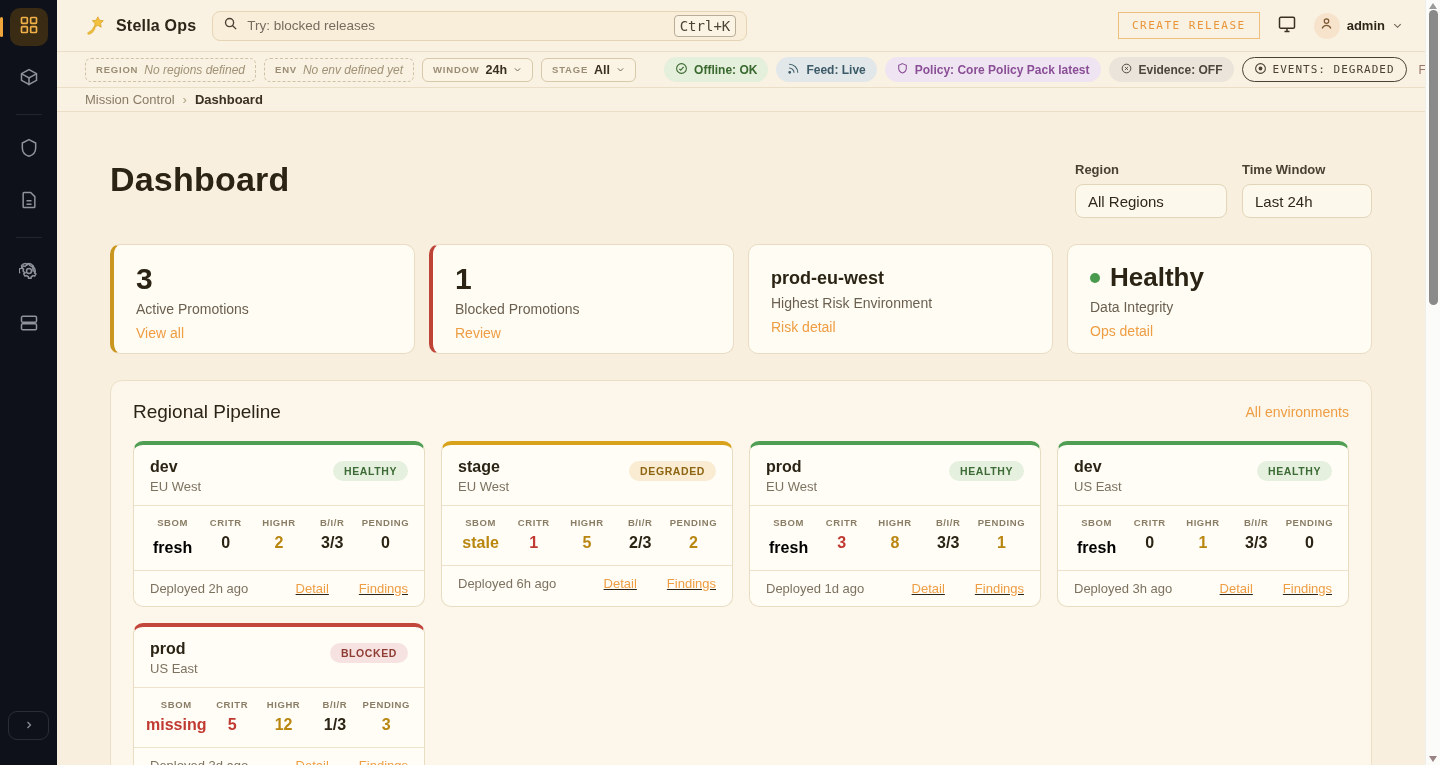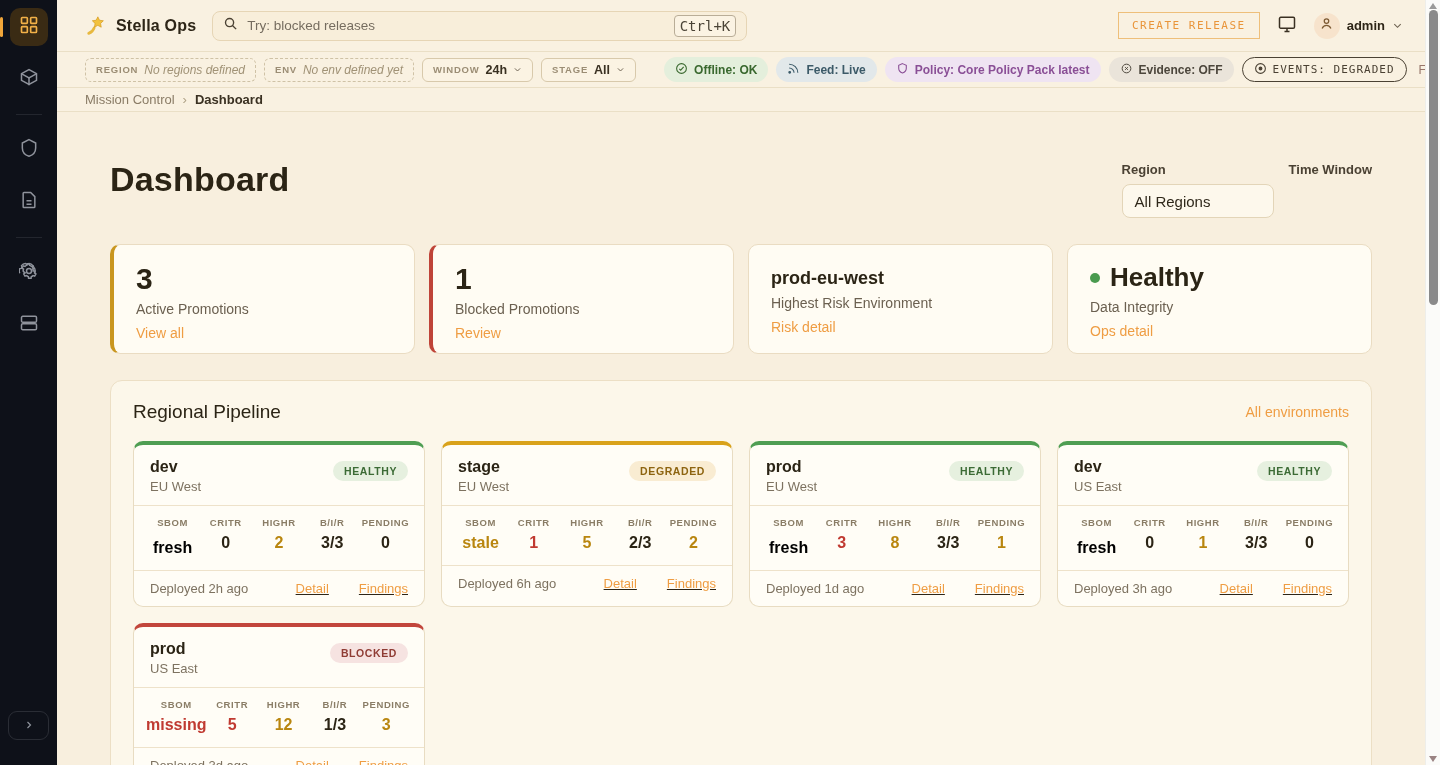--- a/index.html
+++ b/index.html
@@ -319,20 +319,21 @@
       <div>
         <h1 class="page-title">Dashboard</h1>
       </div>
       <div class="head-filters">
         <div class="hf-group">
           <span class="hf-label">Region</span>
           <div class="hf-select">All Regions</div>
         </div>
         <div class="hf-group">
           <span class="hf-label">Time Window</span>
+          <div class="hf-select wide">Last 24h</div>
         </div>
       </div>
     </div>
 
     <div class="summary-grid">
       <div class="sum-card edge-gold">
         <div class="sum-value">3</div>
         <div class="sum-label">Active Promotions</div>
         <a class="sum-link">View all</a>
       </div>

